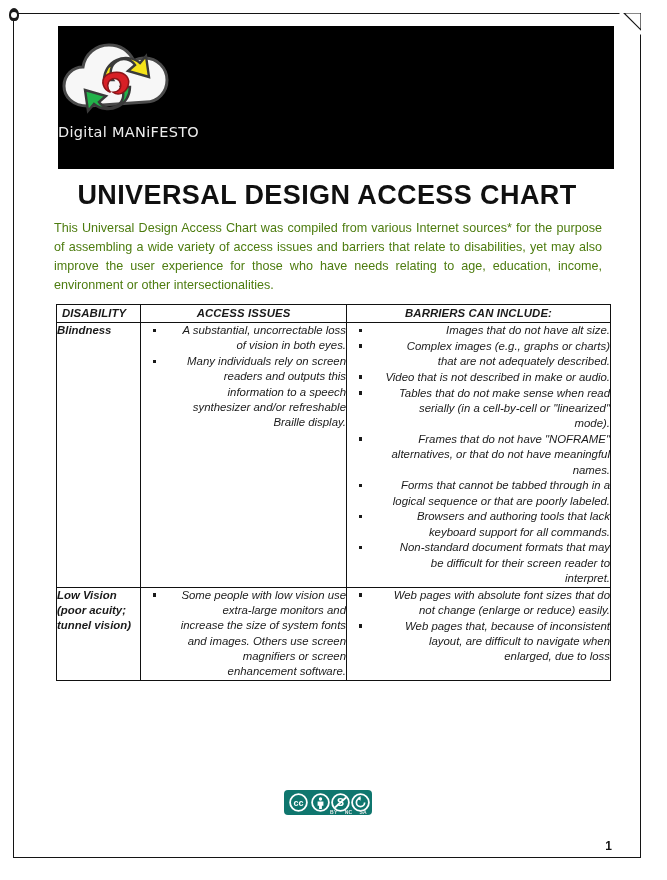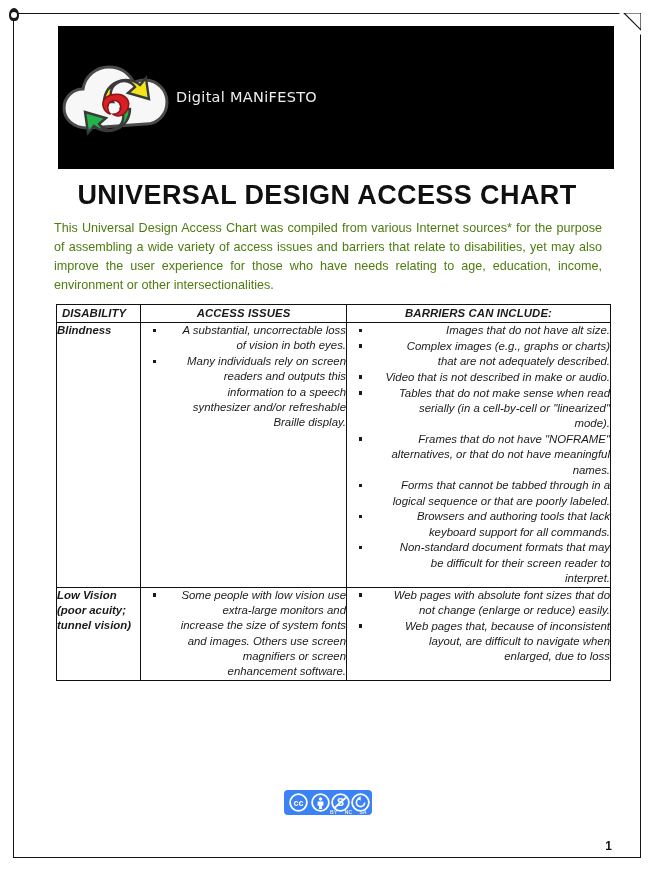--- a/index.html
+++ b/index.html
@@ -58,22 +58,22 @@
 
   
   .banner {
     position: absolute;
     left: 44px;
     top: 12px;
     width: 556px;
     height: 143px;
     background: #000000;
     display: flex;
-    flex-direction: row;
-    align-items: center;
+    flex-direction: column;
+    align-items: flex-start;
     justify-content: flex-start;
     text-decoration: underline;
   }
   .logo-wrap {
     margin-top: 8px;
     width: 118px;
     height: 92px;
     position: relative;
   }
   .logo-text {
@@ -193,21 +193,21 @@
   .footer-credit {
     font-size: 11.6px;
     font-weight: bold;
     color: #121212;
     letter-spacing: 0.05px;
   }
   .cc-badge {
     margin: 4px auto 0 auto;
     width: 88px;
     height: 25px;
-    background: #3b82f6;
+    background: #0f766e;
     border-radius: 4px;
     display: flex;
     align-items: center;
     justify-content: center;
     position: relative;
   }
   .cc-icons { display: flex; gap: 1px; align-items: center; }
   .cc-labels {
     position: absolute;
     bottom: 0px;

